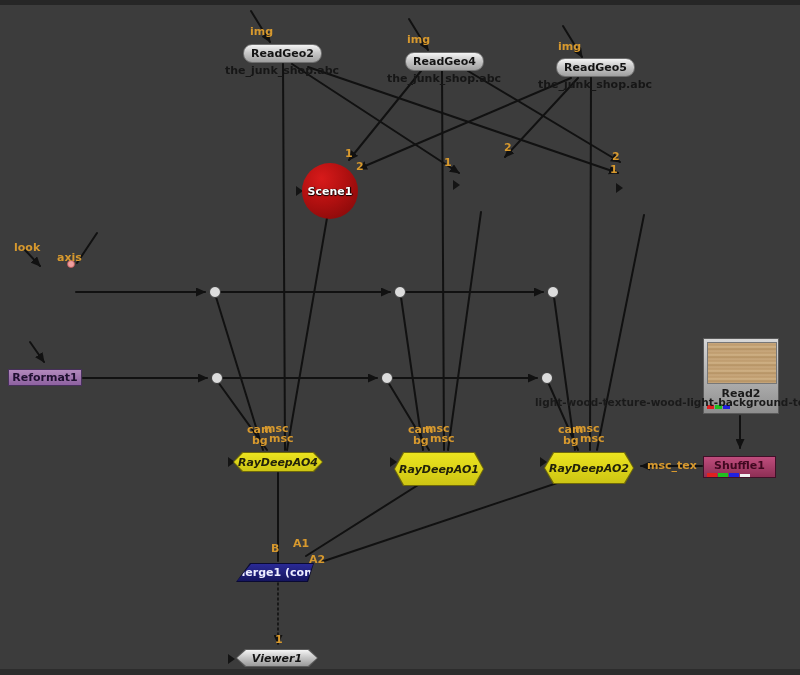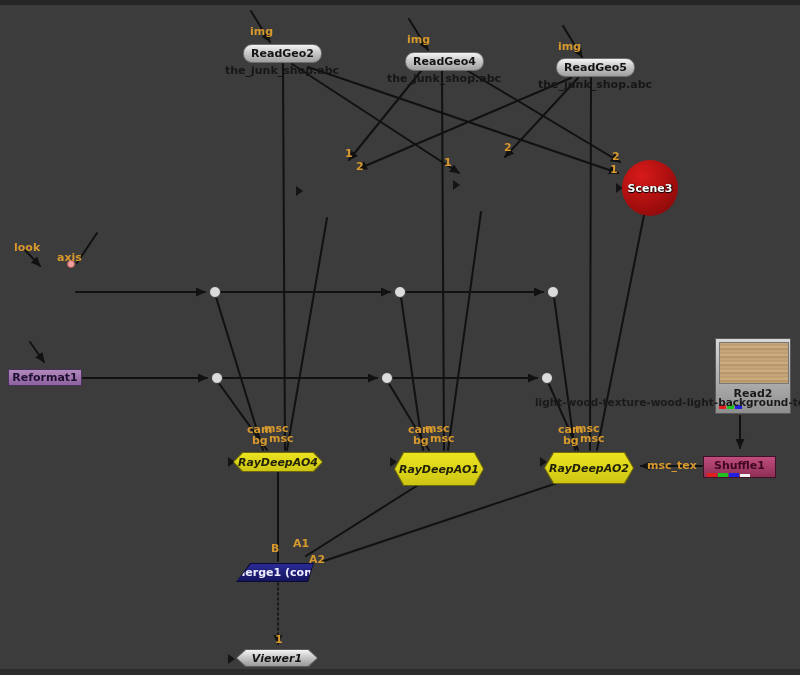--- a/index.html
+++ b/index.html
@@ -21,21 +21,21 @@
         display:flex;align-items:center;justify-content:center;font-size:11px;font-weight:bold;}
   .hexClip{clip-path:polygon(9px 0,calc(100% - 9px) 0,100% 50%,calc(100% - 9px) 100%,9px 100%,0 50%);font-style:italic;}
   .aoOuter{background:#6e680a;}
   .aoInner{background:linear-gradient(180deg,#ece41f,#cdc513);color:#22220a;}
   .viewerOuter{background:#5c5c5c;}
   .viewerInner{background:linear-gradient(180deg,#f5f5f5 0%,#c9c9c9 45%,#9a9a9a 100%);color:#141414;text-align:center;}
   .dmClip{clip-path:polygon(14px 0,100% 0,calc(100% - 6px) 100%,0 100%);}
   .dmOuter{background:#0a0a32;}
   .dmInner{background:linear-gradient(180deg,#2a2a96,#15155e);color:#eeeeff;}
   .dmInner span{white-space:nowrap;}
-  .read2{background:linear-gradient(180deg,#d8d8d8,#8e8e8e);border:1px solid #5a5a5a;margin-left:12px;}
+  .read2{background:linear-gradient(180deg,#d8d8d8,#8e8e8e);border:1px solid #5a5a5a;}
   .thumb{position:absolute;border:1px solid #777;
         background:repeating-linear-gradient(180deg,#c9a97e 0px,#bd9a6c 2px,#d2b489 4px,#b39061 6px,#c9a97e 8px);}
   .shuffle{background:linear-gradient(180deg,#bf4d7d,#8e2f55);border:1px solid #3f1028;color:#400820;}
   .lbl{position:absolute;color:#d7992e;font-size:11px;font-weight:bold;line-height:11px;white-space:nowrap;}
   .filelbl{position:absolute;color:#161616;font-size:11px;font-weight:bold;text-align:center;white-space:nowrap;}
   .chip{position:absolute;}
   .nodetitle{white-space:nowrap;}
 </style>
 </head>
 <body>
@@ -136,29 +136,29 @@
   <div class="filelbl" style="left:370px;top:72px;width:148px;">the_junk_shop.abc</div>
 
   <div class="lbl" style="left:558px;top:41px;">img</div>
   <div class="node pill" style="left:556px;top:58px;width:79px;height:19px;">
     <span class="nodetitle">ReadGeo5</span>
   </div>
   <div class="filelbl" style="left:521px;top:78px;width:148px;">the_junk_shop.abc</div>
 
   <div class="lbl" style="left:345px;top:148px;">1</div>
   <div class="lbl" style="left:356px;top:161px;">2</div>
+  <div class="node circle" style="left:302px;top:163px;width:56px;height:56px;">
+    <span class="nodetitle">Scene1</span>
+  </div>
 
   <div class="lbl" style="left:444px;top:157px;">1</div>
   <div class="lbl" style="left:504px;top:142px;">2</div>
 
   <div class="lbl" style="left:612px;top:151px;">2</div>
   <div class="lbl" style="left:610px;top:164px;">1</div>
-  <div class="node circle" style="left:622px;top:160px;width:56px;height:56px;">
-    <span class="nodetitle">Scene3</span>
-  </div>
 
   <div class="lbl" style="left:14px;top:242px;">look</div>
   <div class="lbl" style="left:57px;top:252px;">axis</div>
 
   <div class="node reformat" style="left:8px;top:369px;width:74px;height:17px;">
     <span class="nodetitle">Reformat1</span>
   </div>
 
   <div class="lbl" style="left:247px;top:424px;">cam</div>
   <div class="lbl" style="left:264px;top:423px;">msc</div>

